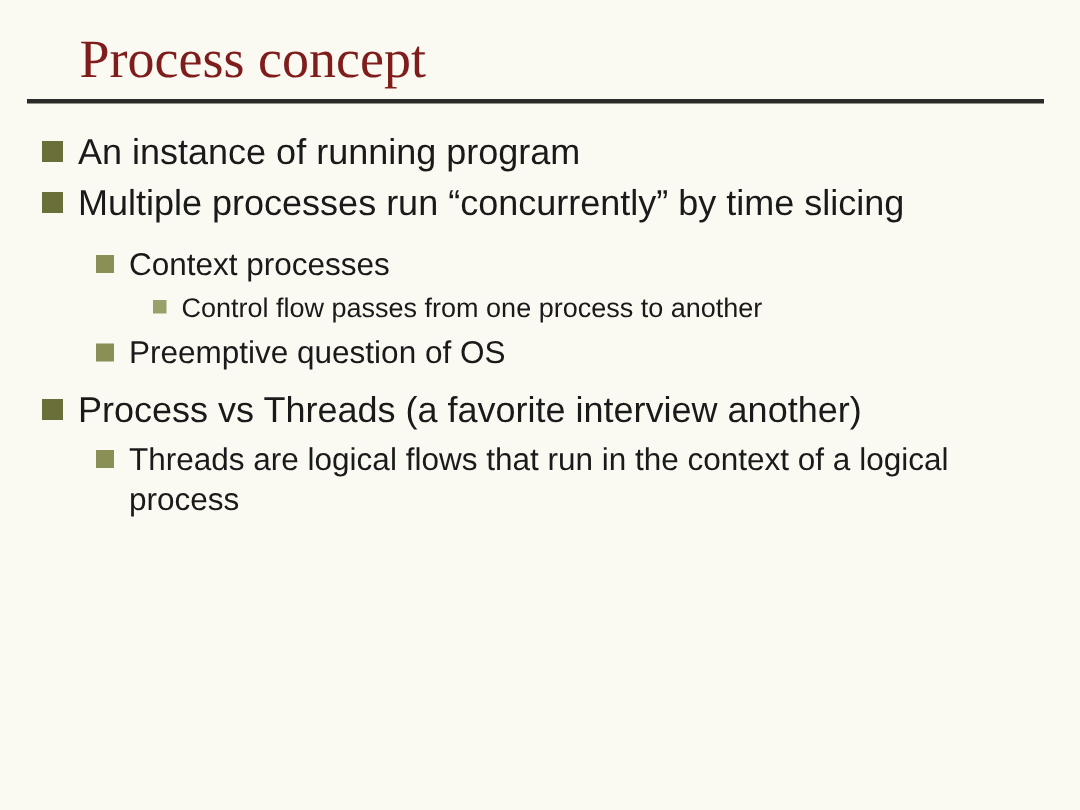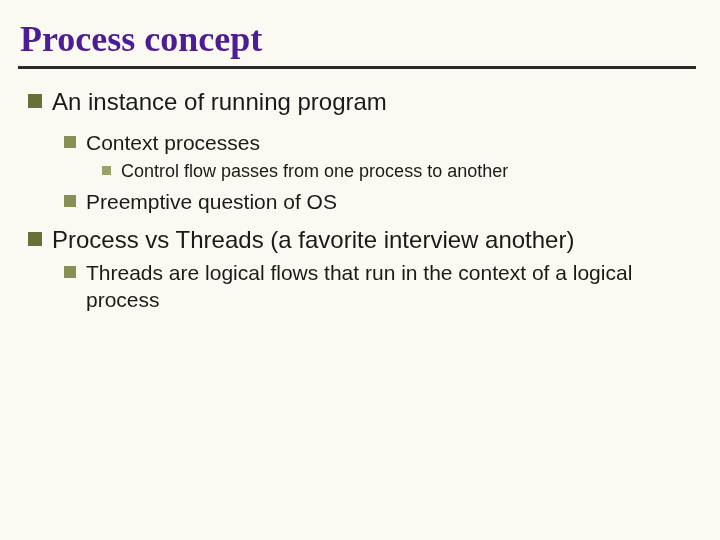--- a/index.html
+++ b/index.html
@@ -14,23 +14,23 @@
   }
   .slide {
     position: relative;
     width: 720px;
     height: 540px;
     box-sizing: border-box;
   }
   .title {
     font-family: "Times New Roman", Times, serif;
     font-size: 36px;
-    font-weight: 700;
-    padding: 18px 0 6px 20px;
-    color: #4c1d95;
+    font-weight: 400;
+    padding: 18px 0 6px 53px;
+    color: #7f1d1d;
   }
   .title-rule {
     margin: 0 24px 0 18px;
     border: none;
     border-top: 3px solid #2a2a2a;
   }
   .body {
     padding: 18px 36px 0 28px;
   }
   .row {
@@ -66,20 +66,24 @@
   <div class="title">Process concept</div>
   <hr class="title-rule">
 
   <div class="body">
 
     <div class="row lvl1">
       <div class="bullet"></div>
       <div class="txt">An instance of running program</div>
     </div>
 
+    <div class="row lvl1">
+      <div class="bullet"></div>
+      <div class="txt">Multiple processes run “concurrently” by time slicing</div>
+    </div>
 
     <div class="gap"></div>
 
     <div class="row lvl2">
       <div class="bullet"></div>
       <div class="txt">Context processes</div>
     </div>
 
     <div class="row lvl3">
       <div class="bullet"></div>

